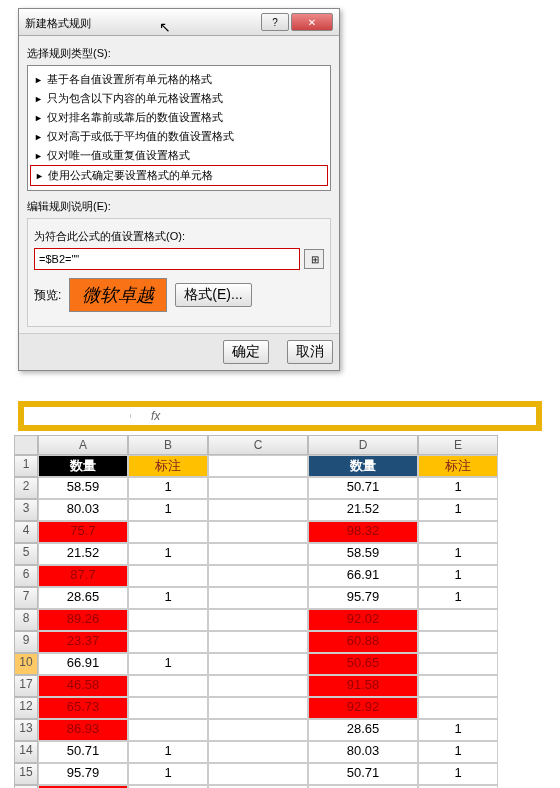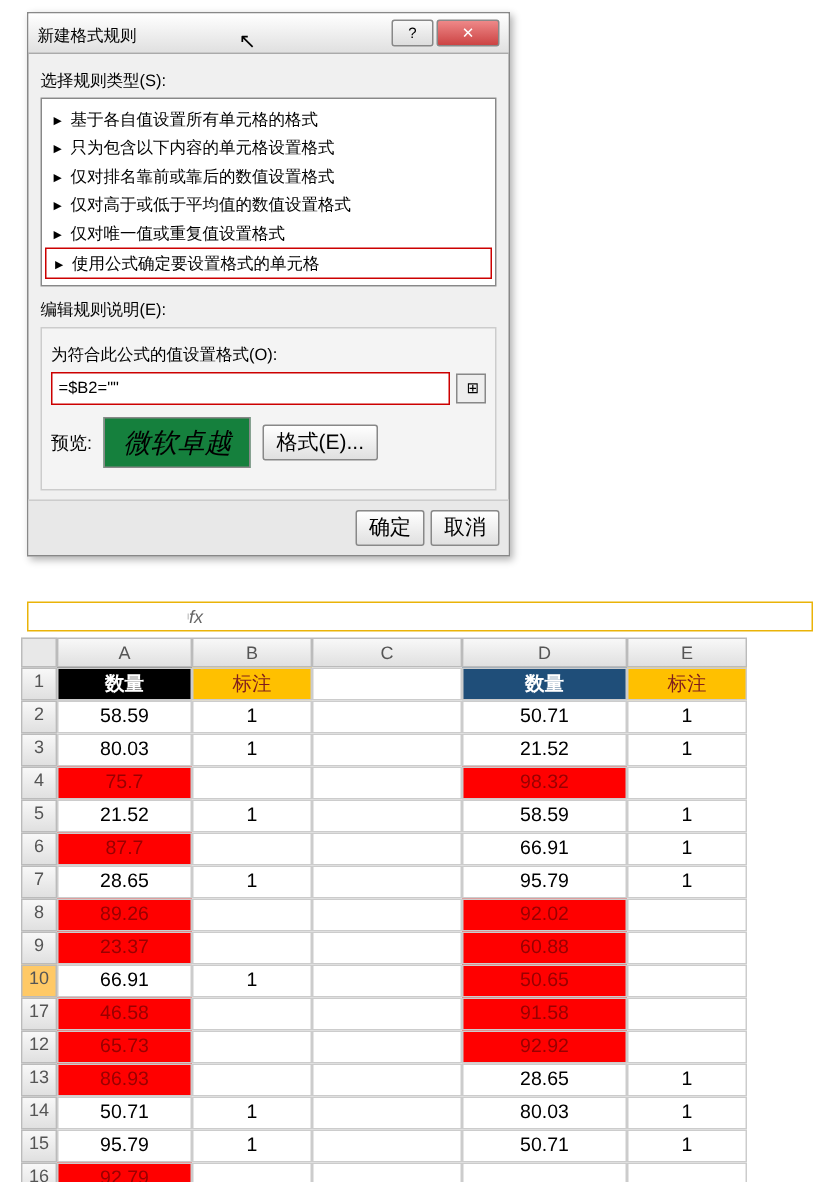--- a/index.html
+++ b/index.html
@@ -13,27 +13,27 @@
 .dlgbody{padding:6px 8px}
 .section-label{font-size:11px;margin:4px 0}
 .rules-box{background:#fff;border:1px solid #888;padding:4px 2px;margin-bottom:8px}
 .rule-item{padding:2px 4px;font-size:11px;display:flex;align-items:center;gap:4px}
 .rule-item.selected{border:1px solid #c00;background:#fff}
 .arrow{font-size:9px}
 .formula-row{display:flex;align-items:center;gap:4px;margin:4px 0}
 .formula-input{flex:1;border:1px solid #c00;padding:2px 4px;font-size:11px;background:#fff;height:16px}
 .fx-btn{width:20px;height:20px;border:1px solid #888;background:#eee;font-size:10px}
 .preview-row{display:flex;align-items:center;gap:8px;margin:8px 0}
-.preview-box{background:#15803d;color:#000;padding:4px 12px;font-size:18px;font-family:"KaiTi","STKaiti",serif;border:1px solid #888;font-style:italic}
+.preview-box{background:#f97316;color:#000;padding:4px 12px;font-size:18px;font-family:"KaiTi","STKaiti",serif;border:1px solid #888;font-style:italic}
 .btn{border:1px solid #888;background:linear-gradient(#fff,#e0e0e0);padding:2px 8px;font-size:14px;border-radius:2px;cursor:pointer}
-.dlgfooter{border-top:1px solid #ccc;padding:6px;display:flex;justify-content:flex-end;gap:4px;background:#e8e8e8}
+.dlgfooter{border-top:1px solid #ccc;padding:6px;display:flex;justify-content:flex-end;gap:18px;background:#e8e8e8}
 .cursor{position:absolute;top:10px;left:140px;font-size:14px}
 
 .excel{position:relative}
-.fx-bar{display:flex;align-items:center;border:1px solid #eab308;margin:4px 10px;padding:2px;gap:0;background:#fff}
+.fx-bar{display:flex;align-items:center;border:6px solid #eab308;margin:4px 10px;padding:2px;gap:20px;background:#fff}
 .fx-bar .namebox{width:100px;border-right:1px solid #ccc;padding:2px;font-size:11px}
 .fx-bar .fx{font-style:italic;color:#666}
 .sheet{display:grid;grid-template-columns:24px 90px 80px 100px 110px 80px;margin-left:6px}
 .colhead{background:linear-gradient(#f8f8f8,#e0e0e0);border:1px solid #bbb;text-align:center;font-size:12px;padding:2px 0;color:#555}
 .rowhead{background:linear-gradient(#f8f8f8,#e0e0e0);border:1px solid #bbb;text-align:center;font-size:12px;padding:1px 0;color:#555}
 .rowhead.sel{background:#ffc966}
 .cell{border:1px solid #ccc;padding:1px 4px;font-size:13px;text-align:center;background:#fff;min-height:18px}
 .hdr-black{background:#000;color:#fff;font-weight:bold}
 .hdr-yellow{background:#ffc000;color:#7f1d1d;font-weight:normal}
 .hdr-blue{background:#1f4e79;color:#fff;font-weight:bold}

